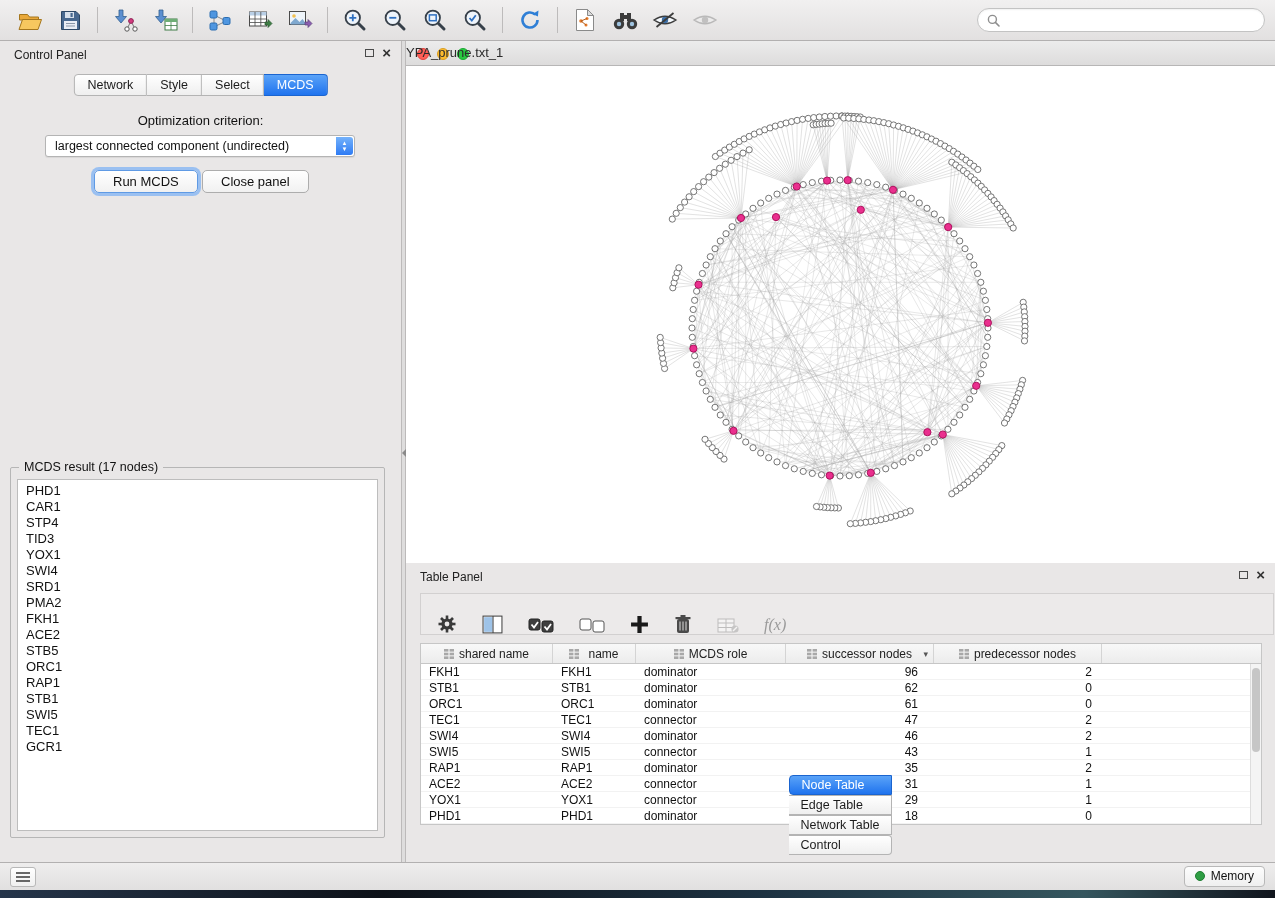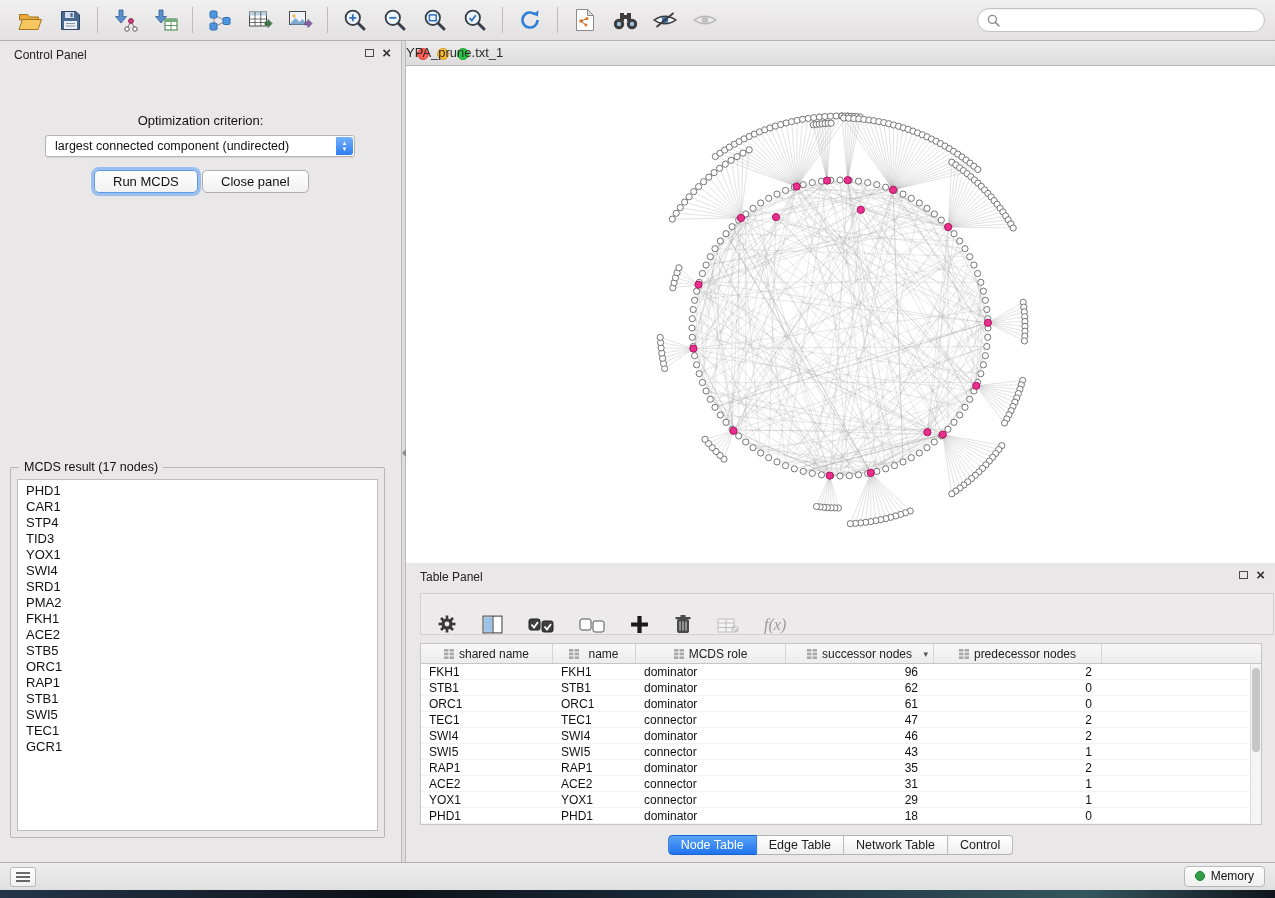--- a/index.html
+++ b/index.html
@@ -20,21 +20,21 @@
 
   
   .control-panel { position:absolute; left:0; top:41px; width:401px; height:821px; background:#e9e7e7; }
   .panel-header { position:relative; height:26px; }
   .panel-title { position:absolute; left:14px; top:7px; font-size:12px; color:#222; }
   .win-icons { position:absolute; right:10px; top:6px; display:flex; align-items:center; gap:8px; }
   .win-float { width:9px; height:8px; border:1.5px solid #4a4a4a; display:inline-block; }
   .win-close { font-size:15px; font-weight:bold; color:#333; line-height:12px; }
 
   .seg { position:absolute; top:33px; left:50%; transform:translateX(-50%); display:flex; }
-  .tp-tabs.seg { position:absolute; top:auto; bottom:7px; }
+  .tp-tabs.seg { position:absolute; top:auto; bottom:7px;flex-direction:column; }
   .seg-btn { font-size:12.5px; padding:3px 13px; background:linear-gradient(#ffffff,#efefef);
     border:1px solid #b4b4b4; border-left:none; color:#1c1c1c; white-space:nowrap; }
   .seg-btn:first-child { border-left:1px solid #b4b4b4; border-radius:4px 0 0 4px; }
   .seg-btn:last-child { border-radius:0 4px 4px 0; }
   .seg-btn.selected { background:linear-gradient(#5aa3f8,#1f73ee); color:#fff; border-color:#1a64cf; }
   .seg-btn.small { font-size:12.5px; padding:2px 12px; }
 
   .opt-label { position:absolute; top:72px; left:0; width:100%; text-align:center; font-size:13px; color:#111; }
   .mac-select { position:absolute; top:94px; left:45px; width:310px; height:22px; background:#fff;
     border:1px solid #b4b4b4; border-radius:3px; display:flex; align-items:center;
@@ -264,20 +264,26 @@
   </div>
 
   <div class="control-panel">
     <div class="panel-header">
       <span class="panel-title">Control Panel</span>
       <span class="win-icons">
         <span class="win-float"></span>
         <span class="win-close">×</span>
       </span>
     </div>
+    <div class="seg">
+          <div class="seg-btn">Network</div>
+          <div class="seg-btn">Style</div>
+          <div class="seg-btn">Select</div>
+          <div class="seg-btn selected">MCDS</div>
+        </div>
     <div class="opt-label">Optimization criterion:</div>
     <div class="mac-select">
       <span>largest connected component (undirected)</span>
       <span class="stepper">
             <span>▲</span>
             <span>▼</span>
           </span>
     </div>
     <button class="mac-btn run-btn">Run MCDS</button>
     <button class="mac-btn close-btn">Close panel</button>

